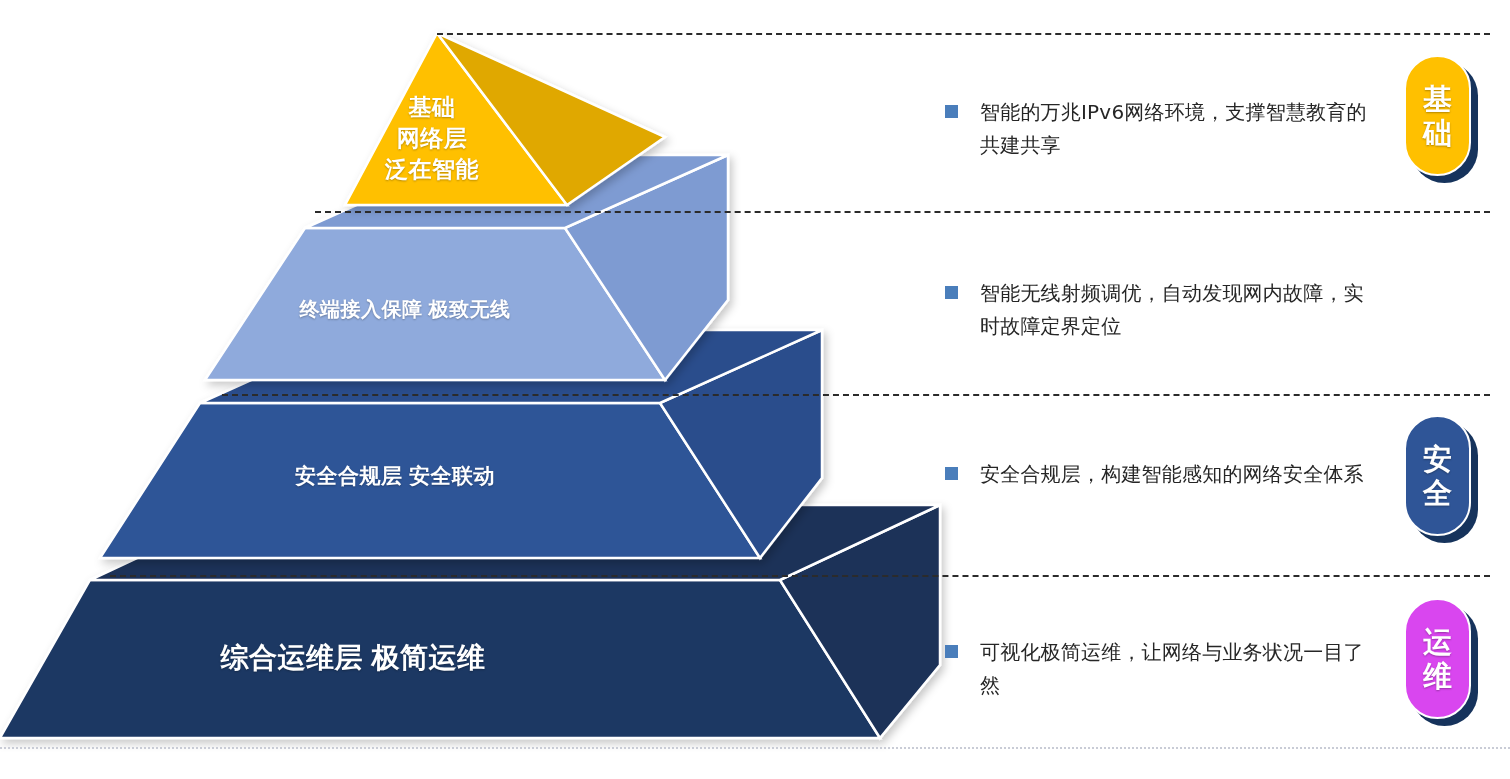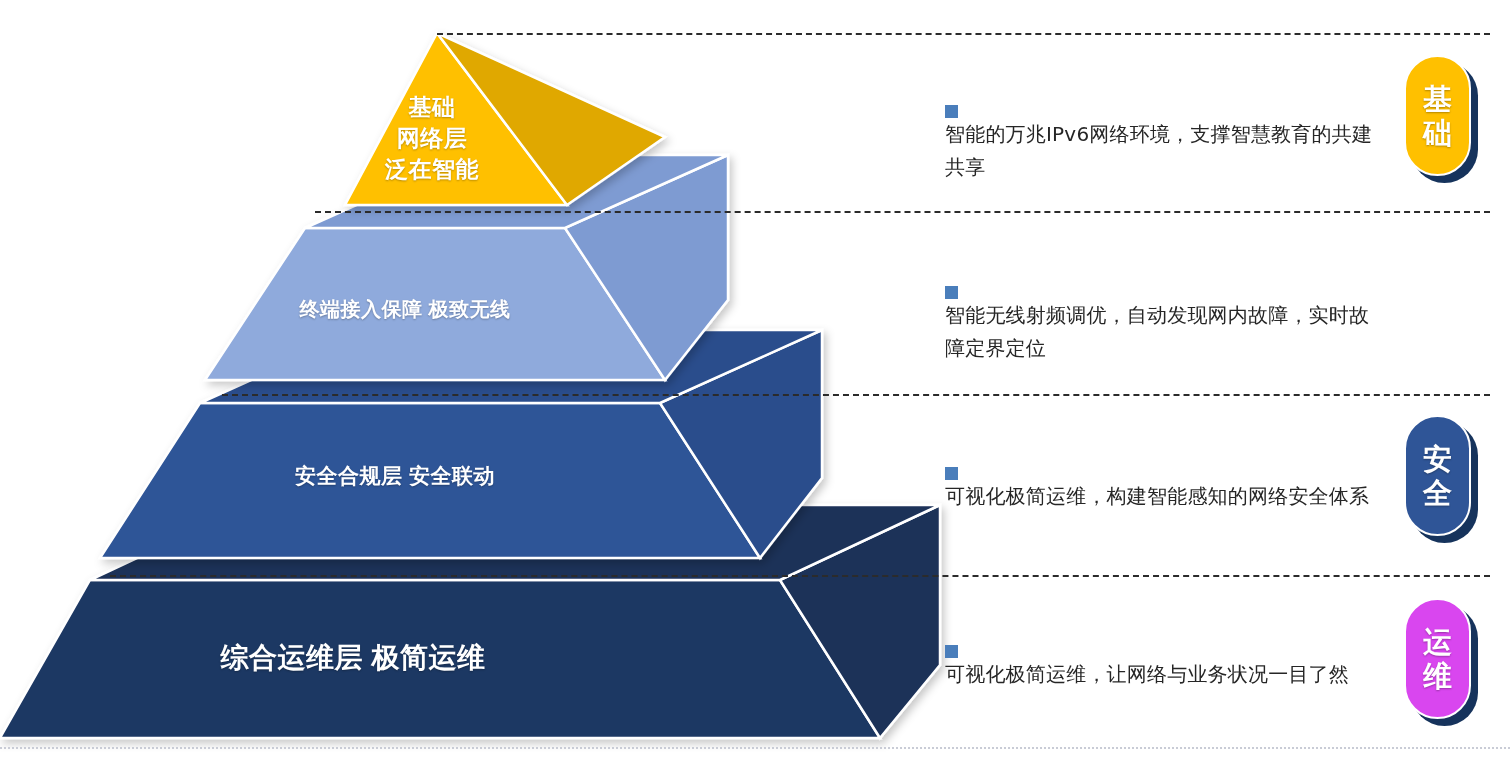--- a/index.html
+++ b/index.html
@@ -68,22 +68,22 @@
   }
   .guide.faint {
     border-top: 2px dotted #c9ccd6;
   }
 
   
   .bullet-row {
     position: absolute;
     display: flex;
     align-items: flex-start;
+    gap: 22px;
     width: 438px;
-    flex-direction: column;
   }
   .bullet-marker {
     width: 13px;
     height: 13px;
     background: #4a7ebb;
     flex: 0 0 auto;
     margin-top: 9px;
   }
   .bullet-text {
     font-size: 20px;
@@ -200,21 +200,21 @@
     <span class="bullet-text">智能的万兆IPv6网络环境，支撑智慧教育的共建共享</span>
   </div>
 
   <div class="bullet-row" id="bullet-1">
     <span class="bullet-marker" style="background: rgb(74, 126, 187);"></span>
     <span class="bullet-text">智能无线射频调优，自动发现网内故障，实时故障定界定位</span>
   </div>
 
   <div class="bullet-row" id="bullet-2">
     <span class="bullet-marker" style="background: rgb(74, 126, 187);"></span>
-    <span class="bullet-text">可视化极简运维，构建智能感知的网络安全体系</span>
+    <span class="bullet-text">安全合规层，构建智能感知的网络安全体系</span>
   </div>
 
   <div class="bullet-row" id="bullet-3">
     <span class="bullet-marker" style="background: rgb(74, 126, 187);"></span>
     <span class="bullet-text">可视化极简运维，让网络与业务状况一目了然</span>
   </div>
 
   <div class="pill-wrap" id="pill-0">
     <div class="pill-shadow" style="background: rgb(22, 51, 92);"></div>
     <div class="pill" style="background:#FFC000;">

